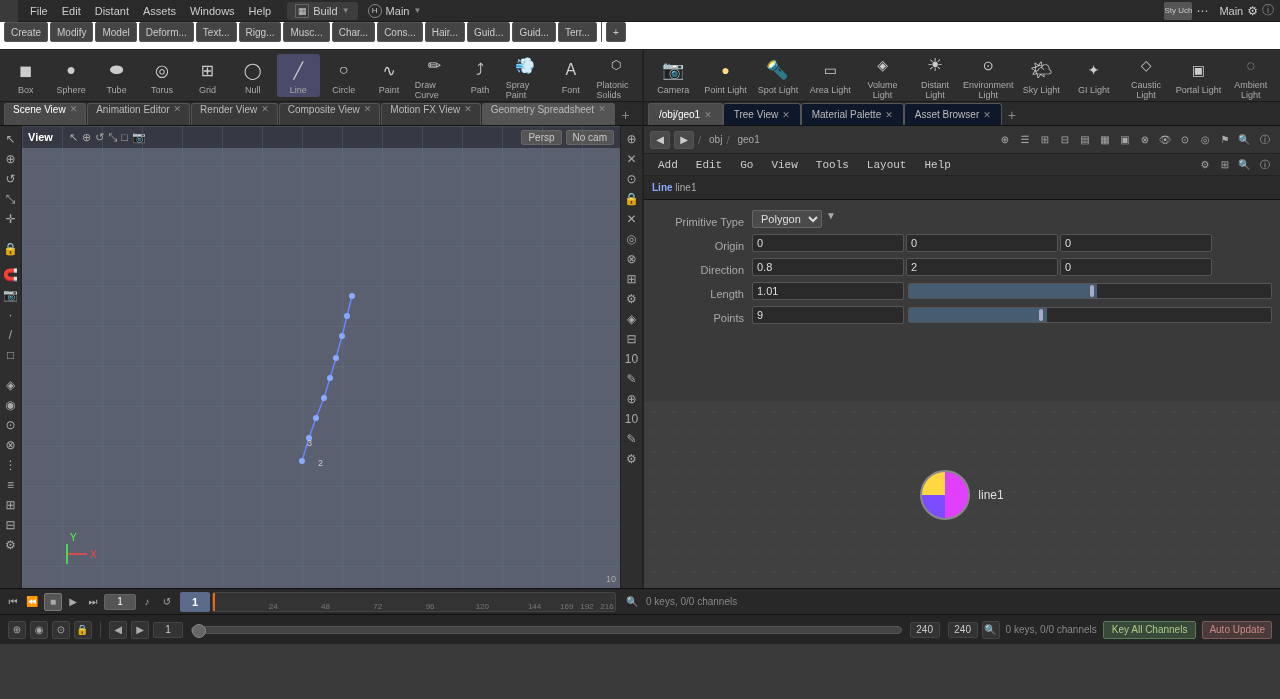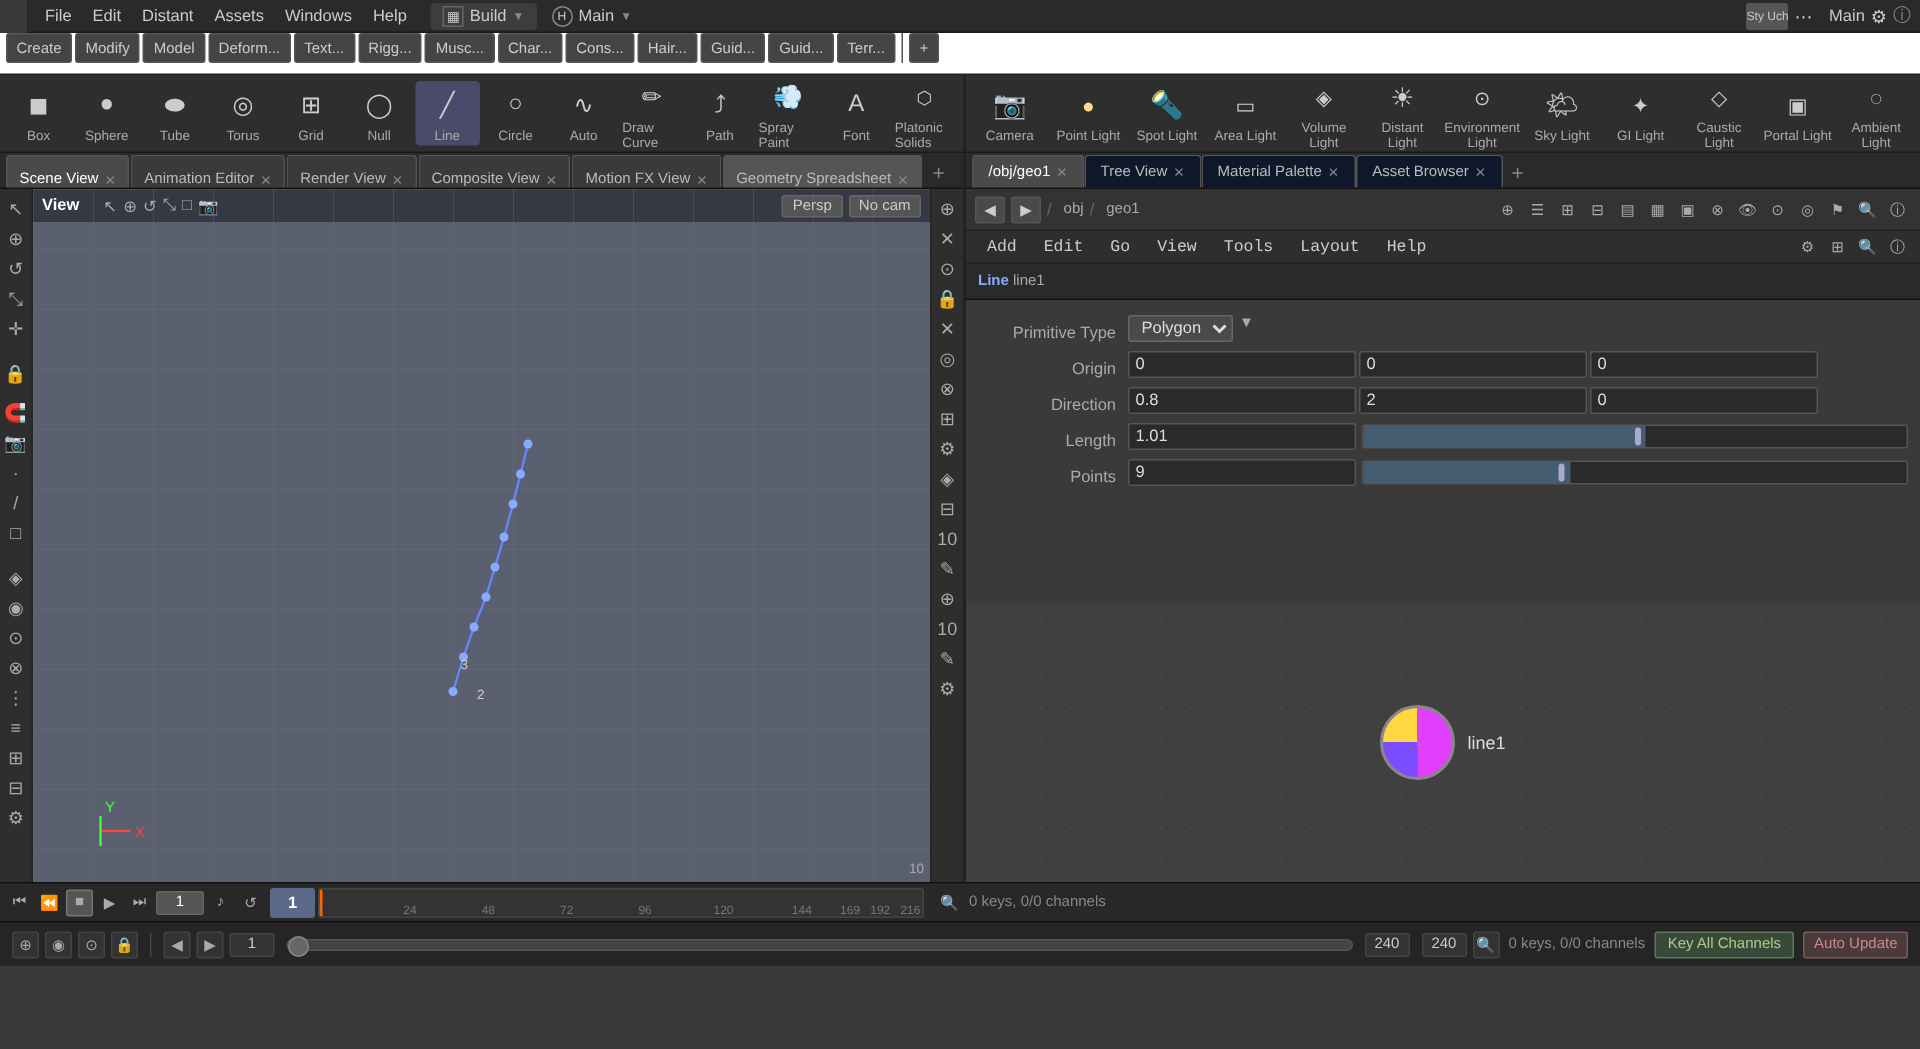--- a/index.html
+++ b/index.html
@@ -168,21 +168,21 @@
       border-bottom: 1px solid #111;
     }
     .tab {
       height: 22px;
       padding: 0 8px;
       background: #3a3a3a;
       border: 1px solid #555;
       border-bottom: none;
       border-radius: 3px 3px 0 0;
       display: flex;
-      align-items: flex-end;
+      align-items: flex-start;
       gap: 4px;
       cursor: pointer;
       font-size: 10px;
       color: #bbb;
     }
     .tab.active {
       background: #4a4a4a;
       color: #fff;
     }
     .tab-close {
@@ -690,21 +690,21 @@
     <div class="shape-item" style="background:#4a4a6a;">
       <div class="shape-icon">╱</div>
       <span class="shape-label">Line</span>
     </div>
     <div class="shape-item">
       <div class="shape-icon">○</div>
       <span class="shape-label">Circle</span>
     </div>
     <div class="shape-item">
       <div class="shape-icon">∿</div>
-      <span class="shape-label">Auto</span>
+      <span class="shape-label">Paint</span>
     </div>
     <div class="shape-item">
       <div class="shape-icon">✏</div>
       <span class="shape-label">Draw Curve</span>
     </div>
     <div class="shape-item">
       <div class="shape-icon">⤴</div>
       <span class="shape-label">Path</span>
     </div>
     <div class="shape-item">

